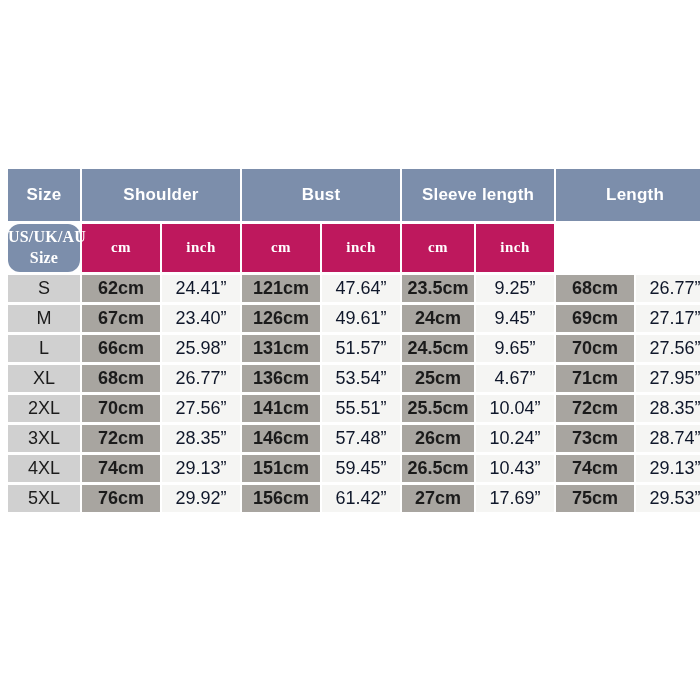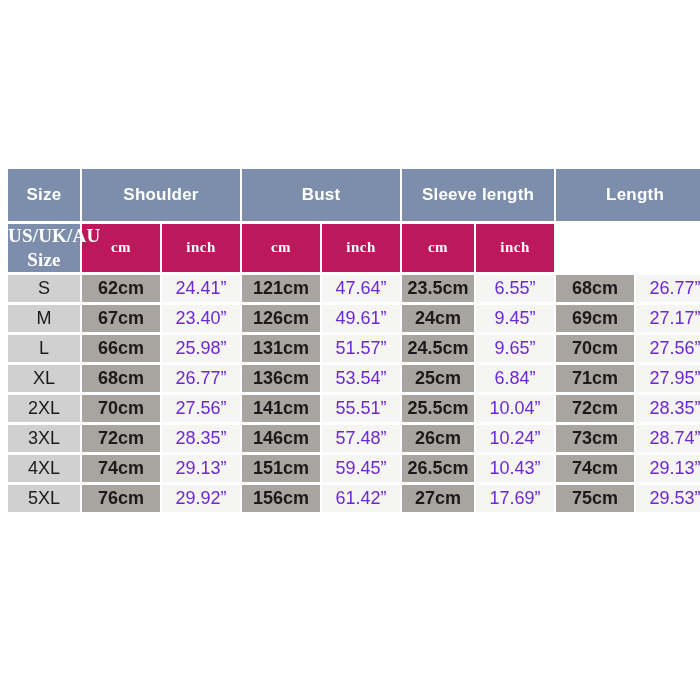--- a/index.html
+++ b/index.html
@@ -55,44 +55,45 @@
     font-size: 15px;
     height: 48px;
     letter-spacing: 0.5px;
   }
 
   td.hdr-sizecol {
     background: #7c8eab;
     color: #ffffff;
     font-family: "Liberation Serif", serif;
     font-weight: bold;
-    font-size: 19px;
+    font-size: 16px;
     height: 48px;
     letter-spacing: 0.2px;
+    border-radius: 12px;
   }
   td.hdr-sizecol .l1 { display:block; }
   td.hdr-sizecol .l2 { display:block; margin-top: 4px; }
 
   
   td.cell-size {
     background: #d0d0d0;
     color: #1b1b1b;
     font-size: 18px;
     height: 27px;
   }
   td.cell-cm {
     background: #a8a5a0;
     color: #1b1b1b;
     font-size: 18px;
     height: 27px;
     font-weight: bold;
   }
   td.cell-inch {
     background: #f5f5f3;
-    color: #6d28d9;
+    color: #0f172a;
     font-size: 18px;
     height: 27px;
   }
 </style>
 </head>
 <body>
 
 <div id="chart-wrap">
   <table class="size-chart">
     <colgroup>
@@ -126,21 +127,21 @@
           <td class="hdr-unit">cm</td>
           <td class="hdr-unit">inch</td>
         </tr>
     <tr>
           <td class="cell-size">S</td>
           <td class="cell-cm">62cm</td>
           <td class="cell-inch">24.41”</td>
           <td class="cell-cm">121cm</td>
           <td class="cell-inch">47.64”</td>
           <td class="cell-cm">23.5cm</td>
-          <td class="cell-inch">6.55”</td>
+          <td class="cell-inch">9.25”</td>
           <td class="cell-cm">68cm</td>
           <td class="cell-inch">26.77”</td>
         </tr>
         <tr>
           <td class="cell-size">M</td>
           <td class="cell-cm">67cm</td>
           <td class="cell-inch">23.40”</td>
           <td class="cell-cm">126cm</td>
           <td class="cell-inch">49.61”</td>
           <td class="cell-cm">24cm</td>
@@ -159,21 +160,21 @@
           <td class="cell-cm">70cm</td>
           <td class="cell-inch">27.56”</td>
         </tr>
         <tr>
           <td class="cell-size">XL</td>
           <td class="cell-cm">68cm</td>
           <td class="cell-inch">26.77”</td>
           <td class="cell-cm">136cm</td>
           <td class="cell-inch">53.54”</td>
           <td class="cell-cm">25cm</td>
-          <td class="cell-inch">6.84”</td>
+          <td class="cell-inch">4.67”</td>
           <td class="cell-cm">71cm</td>
           <td class="cell-inch">27.95”</td>
         </tr>
         <tr>
           <td class="cell-size">2XL</td>
           <td class="cell-cm">70cm</td>
           <td class="cell-inch">27.56”</td>
           <td class="cell-cm">141cm</td>
           <td class="cell-inch">55.51”</td>
           <td class="cell-cm">25.5cm</td>

